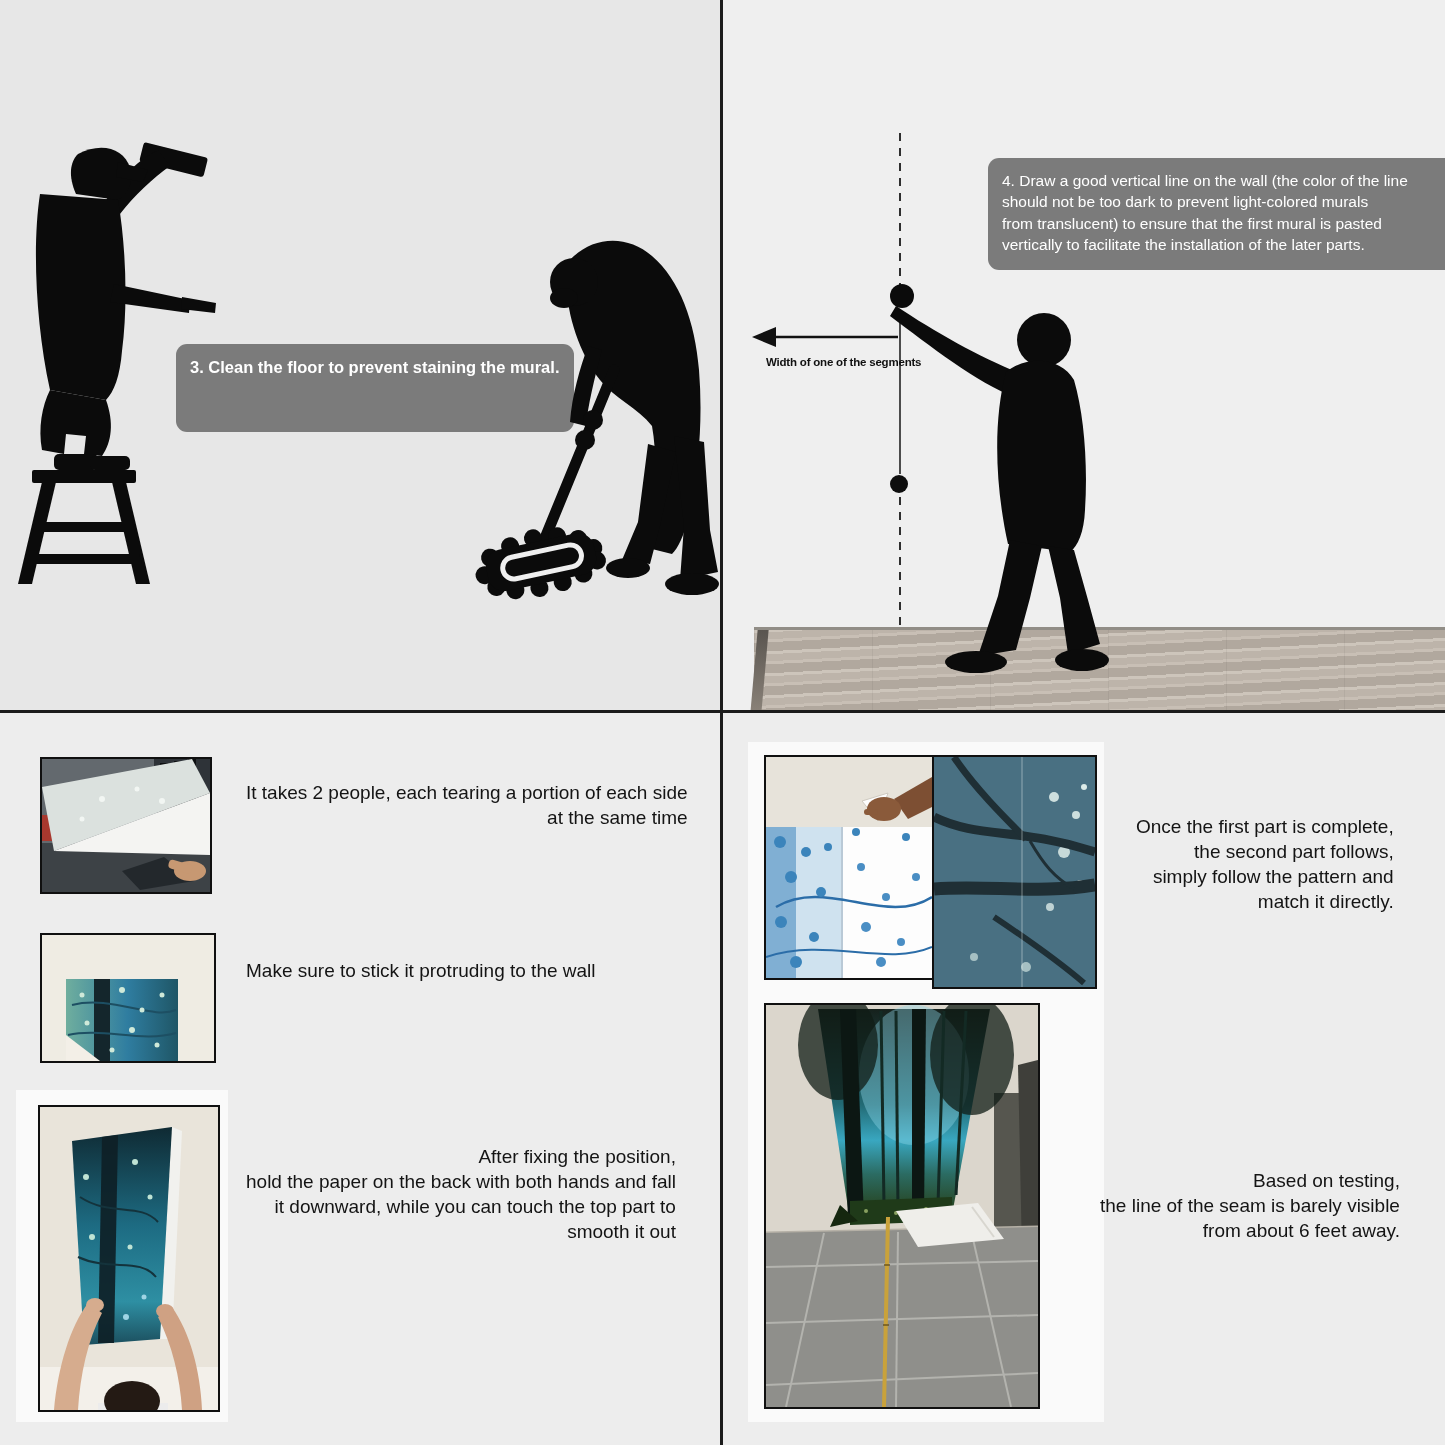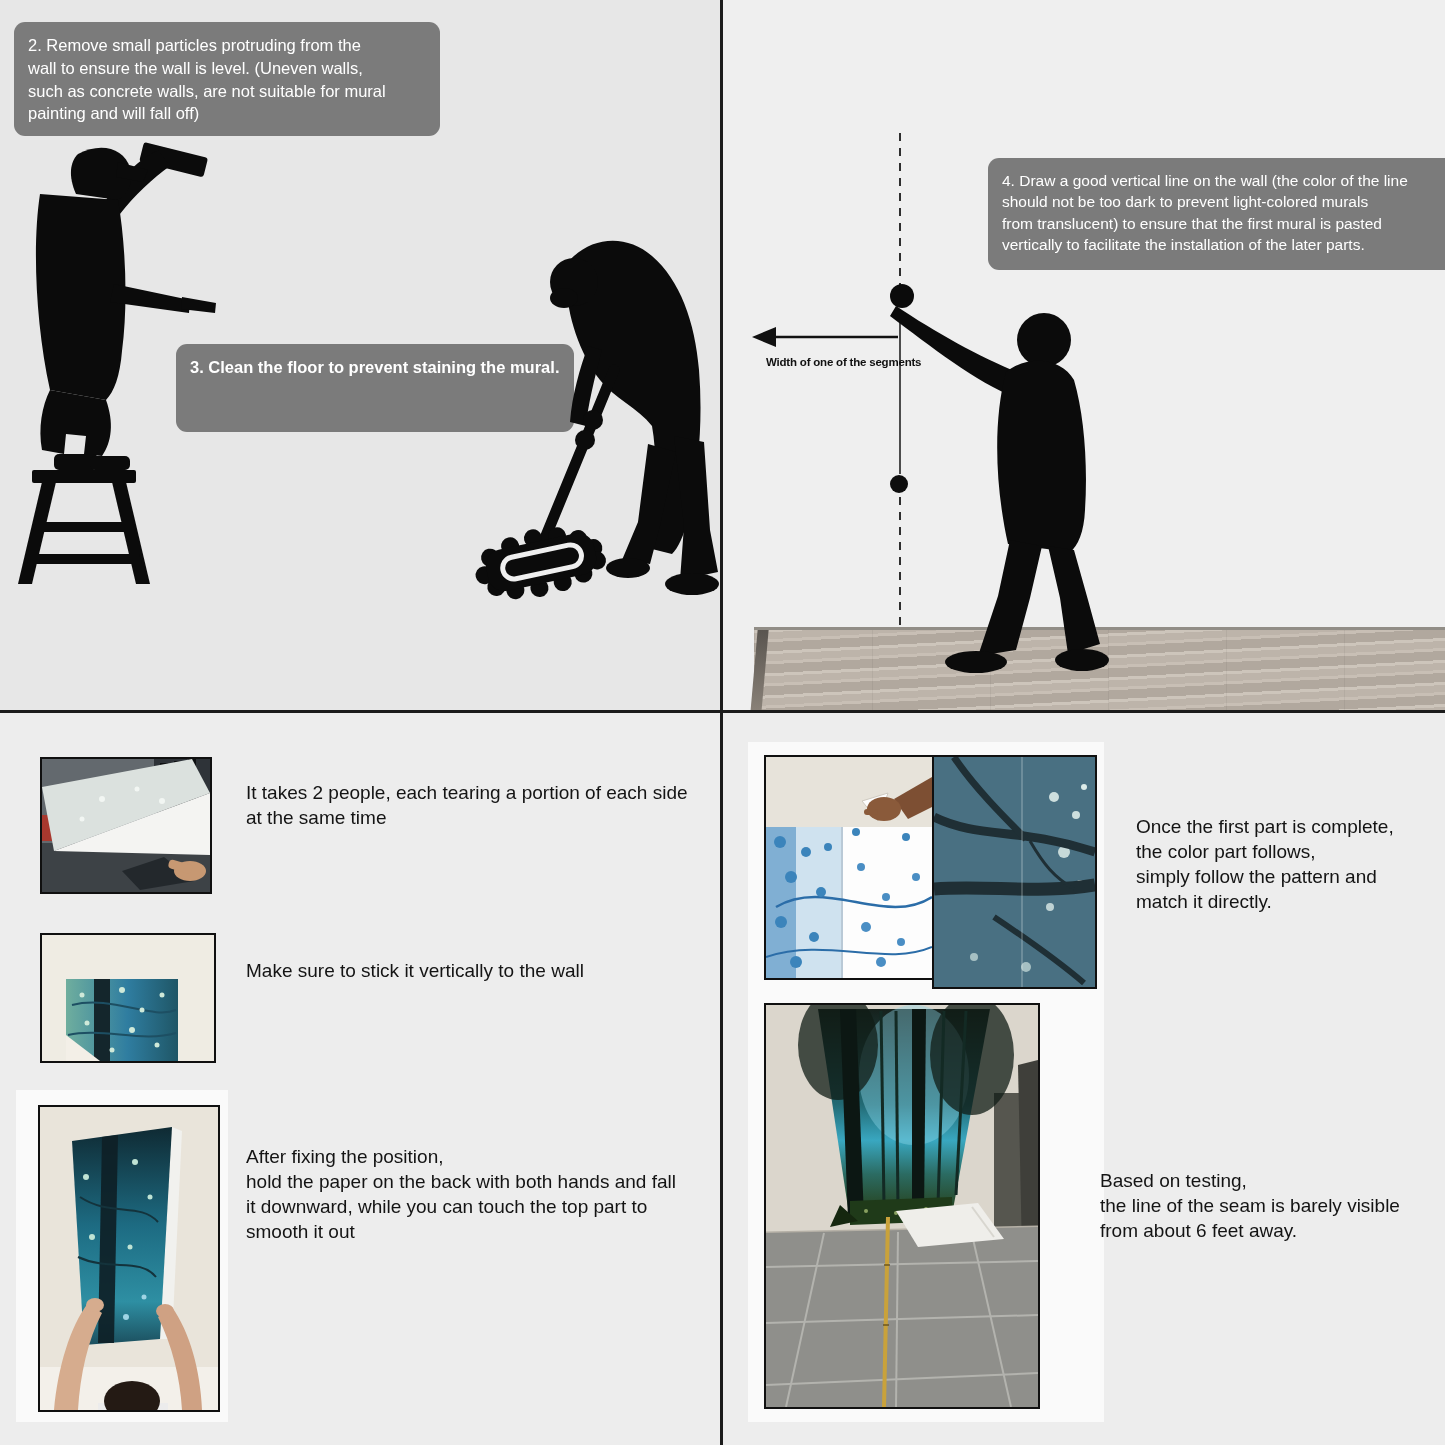--- a/index.html
+++ b/index.html
@@ -21,21 +21,21 @@
     border-radius:11px;padding:12px 14px;white-space:pre-line;
     font-size:16.5px;line-height:1.38;letter-spacing:0;
     box-sizing:border-box;
   }
   .box2{left:14px;top:22px;width:426px;height:114px;}
   .box3{left:176px;top:344px;width:398px;height:88px;font-weight:bold;}
   .box4{left:956px;top:158px;width:470px;height:112px;font-size:15.5px;margin-left:32px;}
 
   .caption{
     position:absolute;color:var(--caption-text,#141414);
-    font-size:19px;line-height:1.32;white-space:pre-line;
+    font-size:19px;line-height:1.32;white-space:pre-line;text-align:right;
   }
   .arrow-label{
     position:absolute;left:766px;top:356px;color:#111;
     font-size:11.5px;font-weight:bold;letter-spacing:-0.2px;text-align:right;
   }
 
   svg{display:block;}
   .abs{position:absolute;}
 
   .floor{
@@ -67,24 +67,20 @@
 </head>
 <body>
 
 <div class="canvas">
 
   <div class="q q-tl"></div>
   <div class="q q-tr"></div>
   <div class="q q-bl"></div>
   <div class="q q-br"></div>
 
-  <div class="ibox box2">2. Remove small particles protruding from the
-wall to ensure the wall is level. (Uneven walls,
-such as concrete walls, are not suitable for mural
-painting and will fall off)</div>
   <div class="ibox box3">3. Clean the floor to prevent staining the mural.</div>
 
   <svg class="abs" style="left:6px;top:136px" width="212" height="450" viewBox="0 0 212 450">
     <g fill="#0b0b0b">
       <rect x="138" y="6" width="66" height="20" rx="3" transform="rotate(14 138 6)"></rect>
       <path d="M100,64 C115,40 135,22 152,14 L164,30 C147,42 128,60 114,78 Z"></path>
       <path d="M72,18 C95,6 118,12 124,32 C128,46 122,58 112,64 L70,58 C62,40 64,26 72,18 Z"></path>
       <polygon points="112,26 142,34 137,46 110,41"></polygon>
       <path d="M34,58 L112,64 C120,110 122,170 116,215 C114,240 108,256 100,264 L44,254 C30,190 26,110 34,58 Z"></path>
       <path d="M108,148 L184,164 L183,177 L104,166 Z"></path>
@@ -164,21 +160,21 @@
       <ellipse cx="100" cy="380" rx="31" ry="11"></ellipse>
       <ellipse cx="206" cy="378" rx="27" ry="11"></ellipse>
     </g>
   </svg>
 
   <div class="divider-v"></div>
   <div class="divider-h"></div>
 
   <div class="caption" style="left:246px;top:780px">It takes 2 people, each tearing a portion of each side
 at the same time</div>
-  <div class="caption" style="left:246px;top:958px">Make sure to stick it vertically to the wall</div>
+  <div class="caption" style="left:246px;top:958px">Make sure to stick it protruding to the wall</div>
   <div class="caption" style="left:246px;top:1144px">After fixing the position,
 hold the paper on the back with both hands and fall
 it downward, while you can touch the top part to
 smooth it out</div>
 
   <div class="card card-bl3"></div>
 
   <div class="photo photo1">
     <svg width="168" height="133" viewBox="0 0 168 133">
       <rect width="168" height="133" fill="#63696e"></rect>
@@ -308,21 +304,21 @@
       <path d="M0,60 C45,82 85,70 161,95" stroke="#1f2f35" stroke-width="9" fill="none"></path>
       <path d="M20,0 C40,30 70,60 92,82" stroke="#1f2f35" stroke-width="7" fill="none"></path>
       <path d="M0,132 C50,128 110,137 161,128" stroke="#1f2f35" stroke-width="13" fill="none"></path>
       <path d="M60,160 C90,180 122,202 150,226" stroke="#1f2f35" stroke-width="6" fill="none"></path>
       <path d="M96,84 C110,108 120,120 140,132" stroke="#1f2f35" stroke-width="3" fill="none"></path>
       <line x1="88" y1="0" x2="88" y2="230" stroke="#eef6f6" stroke-width="2" opacity="0.22"></line>
     </svg>
   </div>
 
   <div class="caption" style="left:1136px;top:814px">Once the first part is complete,
-the color part follows,
+the second part follows,
 simply follow the pattern and
 match it directly.</div>
   <div class="caption" style="left:1100px;top:1168px">Based on testing,
 the line of the seam is barely visible
 from about 6 feet away.</div>
 
   <div class="photo bigphoto">
     <svg width="272" height="402" viewBox="0 0 272 402">
       <defs>
         <linearGradient id="gBig" x1="0" y1="0" x2="0" y2="1">

